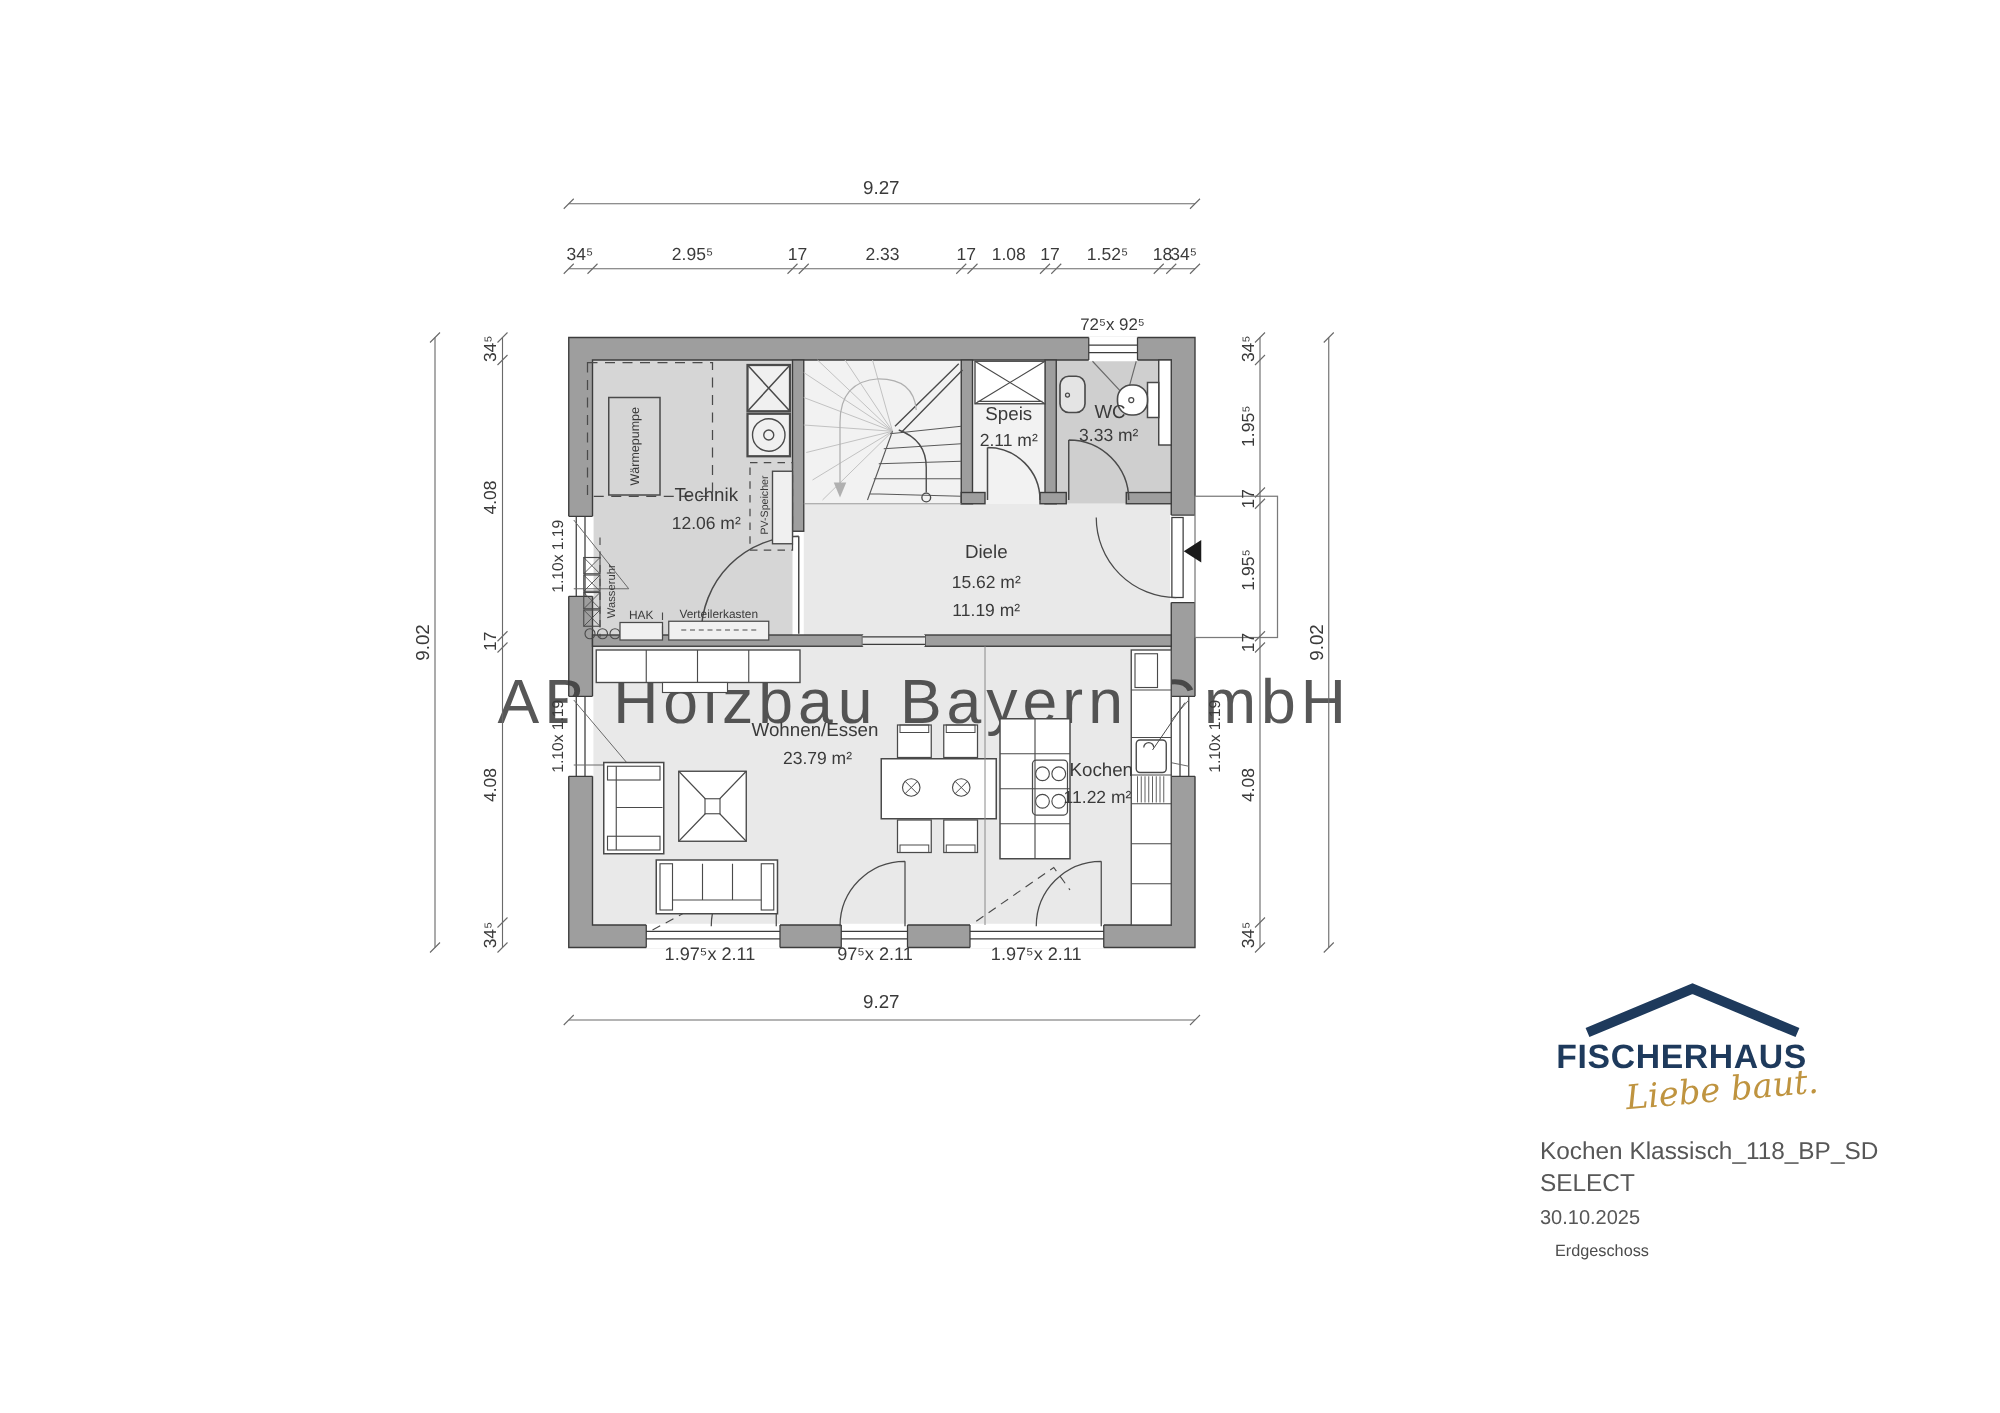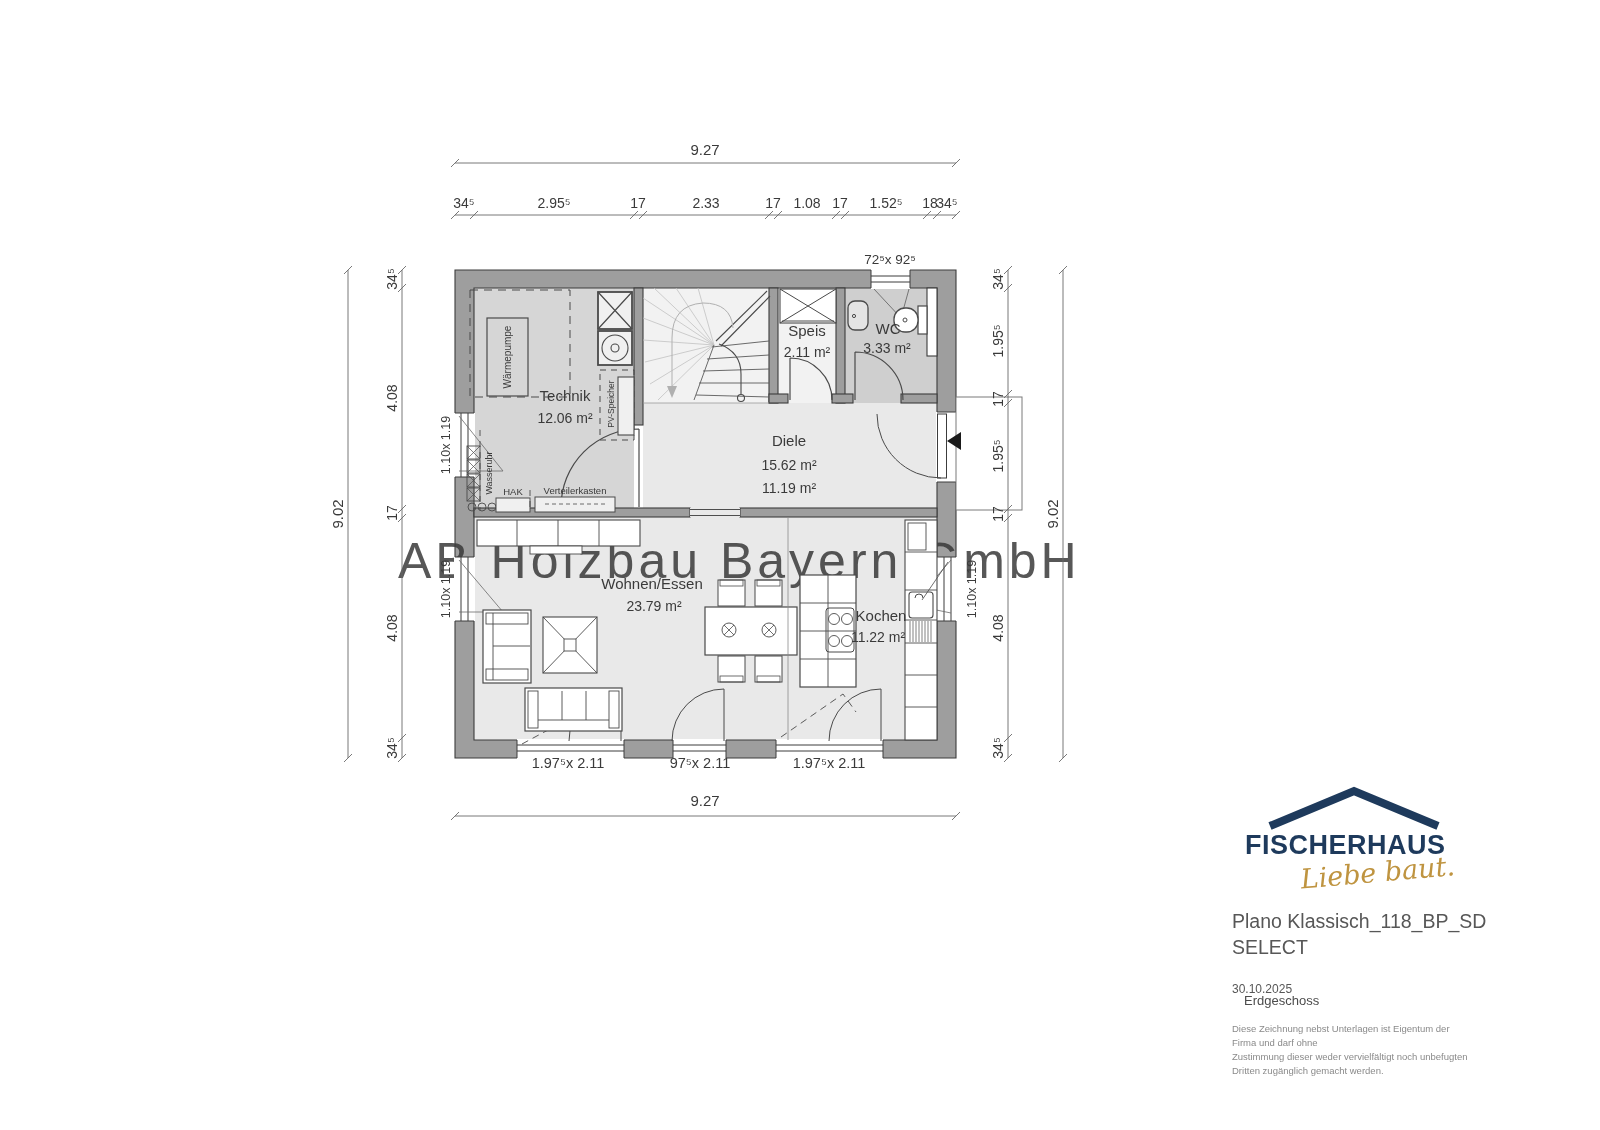--- a/index.html
+++ b/index.html
@@ -5,21 +5,21 @@
   html,body{margin:0;padding:0;background:#ffffff;}
   .canvas{position:relative;width:1600px;height:1130px;background:#fff;overflow:hidden;
           font-family:"Liberation Sans",sans-serif;}
   svg text{font-family:"Liberation Sans",sans-serif;fill:#3a3a3a;}
   .brand-name{position:absolute;left:1245px;top:830px;width:215px;text-align:left;
     font-size:27px;font-weight:bold;letter-spacing:.5px;color:#1e3a5c;}
   .brand-slogan{position:absolute;left:1295px;top:857px;width:160px;text-align:right;
     font-family:"DejaVu Serif",serif;font-style:italic;font-size:27px;color:#bf9440;
     transform:rotate(-5deg);}
   .t-title{position:absolute;left:1232px;top:908px;font-size:19.5px;color:#575757;line-height:26px;white-space:nowrap;}
-  .t-date{position:absolute;left:1232px;top:966px;font-size:12px;color:#575757;margin-top:16px;}
+  .t-date{position:absolute;left:1232px;top:966px;font-size:16px;color:#575757;}
   .t-floor{position:absolute;left:1232px;top:993px;font-size:13px;color:#4c4c4c;margin-left:12px;}
   .t-disc{position:absolute;left:1232px;top:1022px;font-size:9.5px;color:#8a8a8a;line-height:14px;}
   .t-disc div{white-space:nowrap;}
 </style>
 </head>
 <body>
 
 <div class="canvas">
 
 <svg width="1600" height="1130" viewBox="0 0 1600 1130">
@@ -306,25 +306,19 @@
 </svg>
 
 
 <svg width="180" height="48" viewBox="0 0 180 48" style="position:absolute;left:1266px;top:784px;">
   <polyline points="4,42 88,7 172,42" fill="none" stroke="#1e3a5c" stroke-width="8"></polyline>
 </svg>
 <div class="brand-name">FISCHERHAUS</div>
 <div class="brand-slogan">Liebe baut.</div>
 
 <div class="t-title">
-  <div>Plano Klassisch_118_BP_SD</div>
+  <div>Kochen Klassisch_118_BP_SD</div>
   <div>SELECT</div>
 </div>
 <div class="t-date">30.10.2025</div>
 <div class="t-floor">Erdgeschoss</div>
-<div class="t-disc">
-  <div>Diese Zeichnung nebst Unterlagen ist Eigentum der</div>
-  <div>Firma  und darf ohne</div>
-  <div>Zustimmung dieser weder vervielfältigt noch unbefugten</div>
-  <div>Dritten zugänglich gemacht werden.</div>
+
 </div>
 
-</div>
-
 </body></html>

